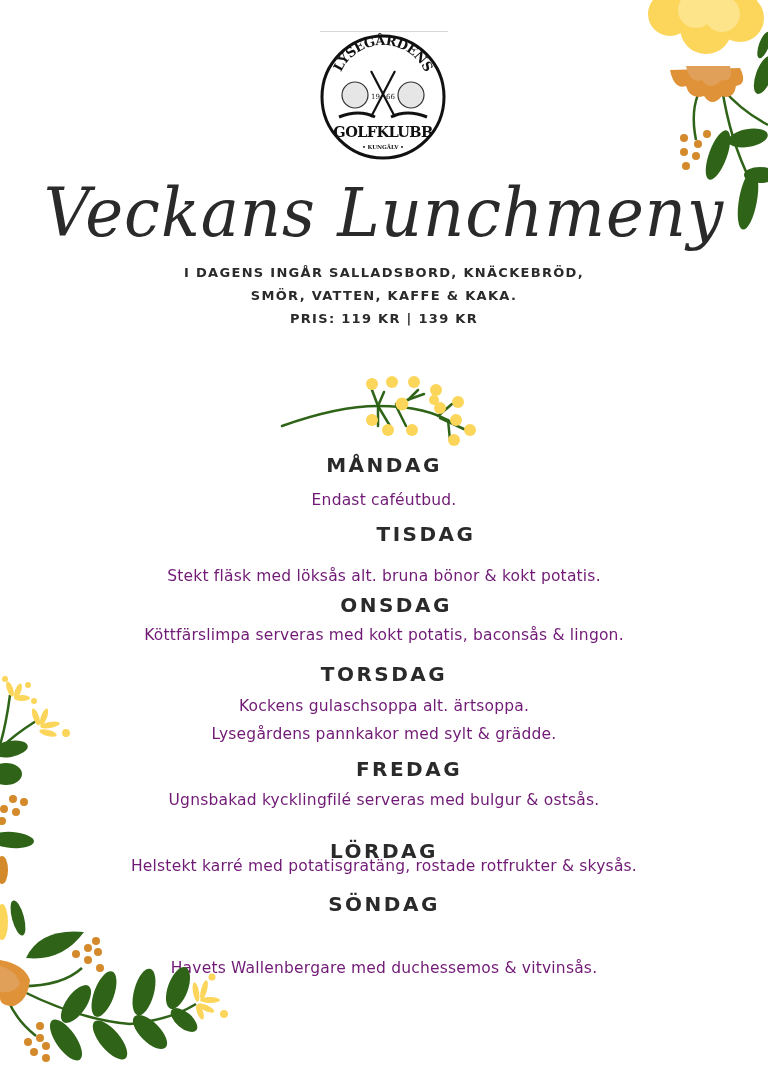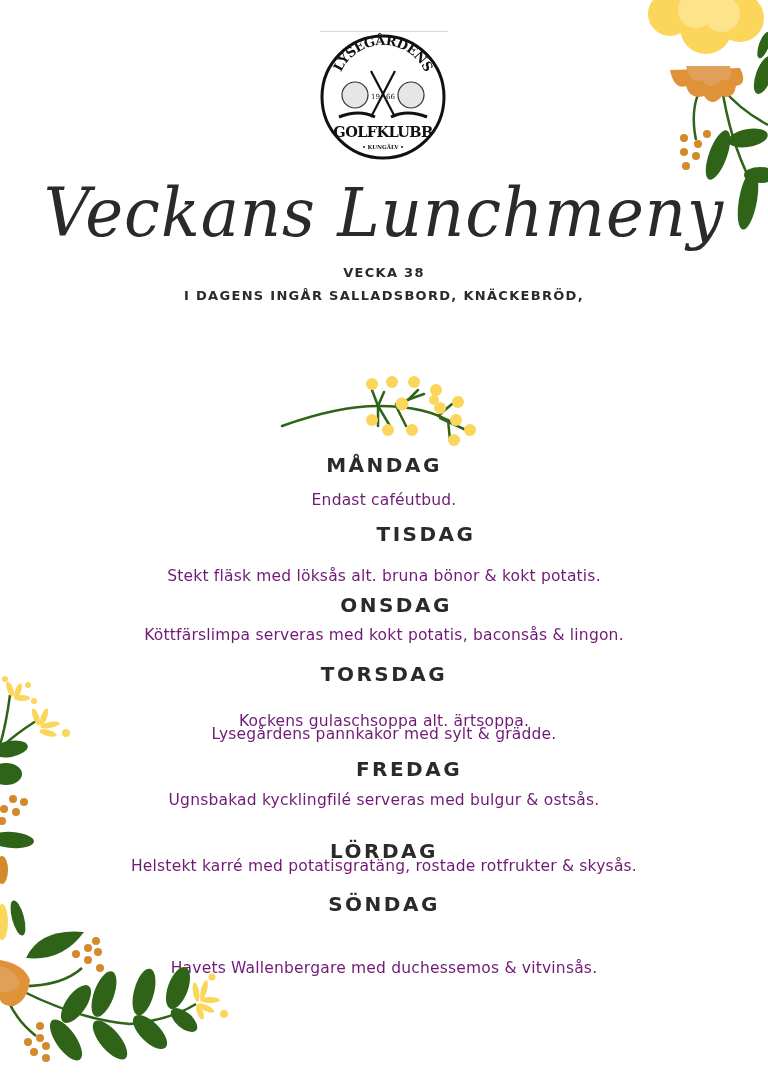--- a/index.html
+++ b/index.html
@@ -54,22 +54,23 @@
   <text x="52" y="66" font-family="DejaVu Serif, serif" font-size="7" fill="#111">19</text>
   <text x="67" y="66" font-family="DejaVu Serif, serif" font-size="7" fill="#111">66</text>
   <path d="M20,84 Q40,76 56,84 M72,84 Q88,76 108,84" stroke="#111" stroke-width="3" fill="none"></path>
   <text x="64" y="104" text-anchor="middle" font-family="DejaVu Serif, serif" font-weight="bold" font-size="14.5" fill="#111" letter-spacing="-0.6">GOLFKLUBB</text>
   <text x="64" y="116" text-anchor="middle" font-family="DejaVu Serif, serif" font-weight="bold" font-size="5.5" fill="#111">• KUNGÄLV •</text>
 </svg>
 
 <div class="abs title">Veckans Lunchmeny</div>
 
 <div class="abs info">
-  <div>VECKA 38</div>
   <div>I DAGENS INGÅR SALLADSBORD, KNÄCKEBRÖD,</div>
+  <div>SMÖR, VATTEN, KAFFE &amp; KAKA.</div>
+  <div>PRIS: 119 KR | 139 KR</div>
 </div>
 
 <svg class="abs sprig" viewBox="0 0 206 82">
   <g stroke="#2f6418" stroke-width="2.5" fill="none" stroke-linecap="round">
     <path d="M4,58 Q60,38 100,38 Q150,38 176,56"></path>
     <path d="M100,38 L94,22"></path>
       <path d="M100,38 L106,24"></path>
     <path d="M100,38 L100,58"></path>
       <path d="M100,38 L112,58"></path>
     <path d="M118,36 L146,26"></path>
@@ -100,21 +101,21 @@
 <div class="day-h" style="top:452px;">MÅNDAG</div>
 <div class="day-t" style="top:489px;">Endast caféutbud.</div>
 
 <div class="day-h" style="top:521px;margin-left:42px;">TISDAG</div>
 <div class="day-t" style="top:554px;margin-top:11px;">Stekt fläsk med löksås alt. bruna bönor &amp; kokt potatis.</div>
 
 <div class="day-h" style="top:592px;padding-left:12px;">ONSDAG</div>
 <div class="day-t" style="top:624px;">Köttfärslimpa serveras med kokt potatis, baconsås &amp; lingon.</div>
 
 <div class="day-h" style="top:661px;">TORSDAG</div>
-<div class="day-t" style="top:695px;margin-top:15px;">Kockens gulaschsoppa alt. ärtsoppa.</div>
+<div class="day-t" style="top:695px;">Kockens gulaschsoppa alt. ärtsoppa.</div>
 <div class="day-t" style="top:723px;">Lysegårdens pannkakor med sylt &amp; grädde.</div>
 
 <div class="day-h" style="top:756px;padding-left:25px;">FREDAG</div>
 <div class="day-t" style="top:789px;">Ugnsbakad kycklingfilé serveras med bulgur &amp; ostsås.</div>
 
 <div class="day-h" style="top:818px;margin-top:20px;">LÖRDAG</div>
 <div class="day-t" style="top:855px;">Helstekt karré med potatisgratäng, rostade rotfrukter &amp; skysås.</div>
 
 <div class="day-h" style="top:891px;">SÖNDAG</div>
 <div class="day-t" style="top:929px;margin-top:28px;">Havets Wallenbergare med duchessemos &amp; vitvinsås.</div>

